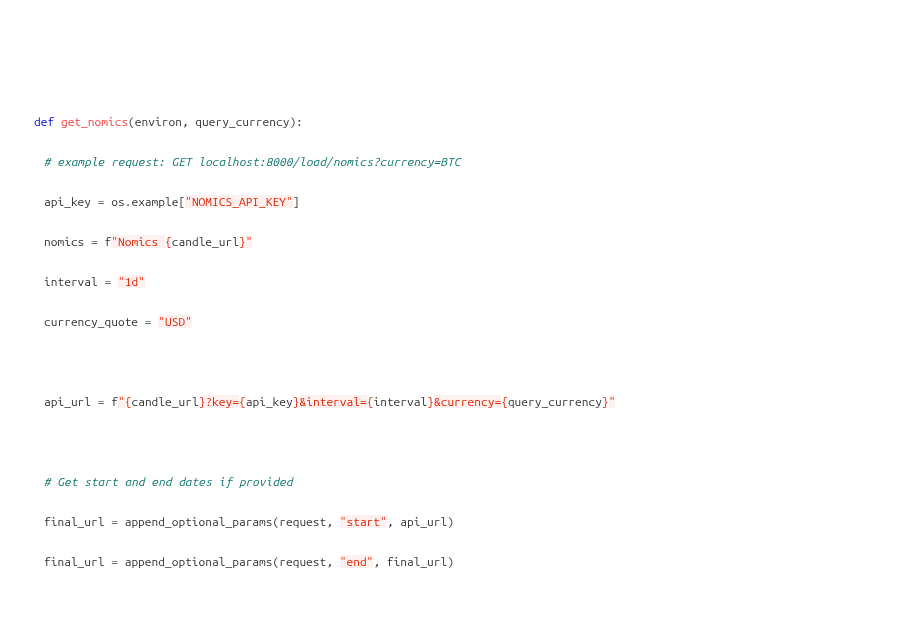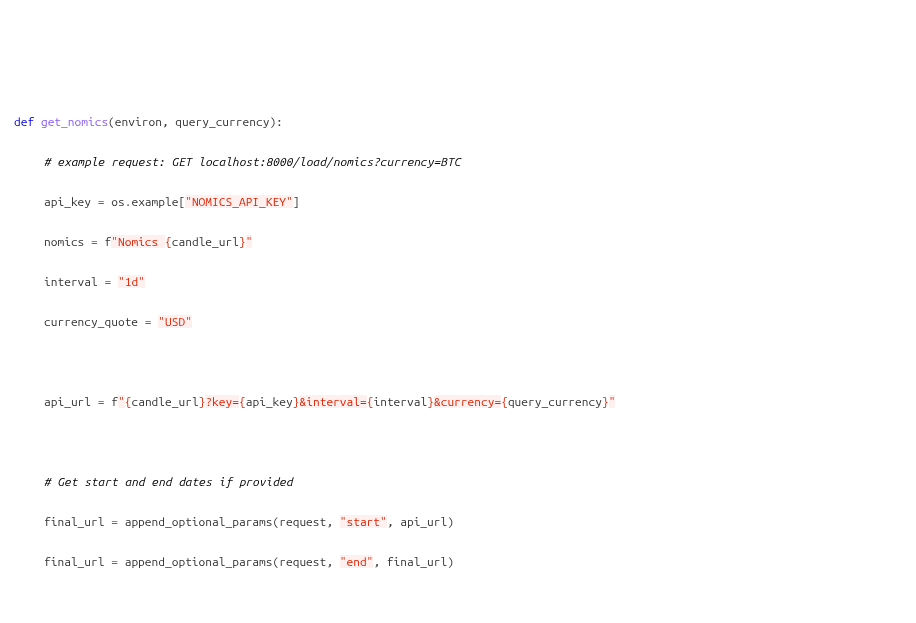--- a/index.html
+++ b/index.html
@@ -13,23 +13,23 @@
     font-size: 12px;
     line-height: 20px;
     padding: 12px 14px;
     white-space: pre;
     overflow-x: auto;
     color: #333;
   }
   .line {
     display: block;
   }
-  .kw { color: #0000dd; }          
-  .fn { color: #8b5cf6; }          
-  .cm { color: #000000; font-style: italic; } 
+  .kw { color: #0000dd; margin-left: 20px; }          
+  .fn { color: #ef4444; }          
+  .cm { color: #0f766e; font-style: italic; } 
   .id { color: #333333; }          
   .op { color: #666666; }          
   .str { color: #dd2200; }         
   .strb { background: #fff0f0; }        
   .indent0 { padding-left: 0; }
   .indent1 { padding-left: 30px; } 
 </style>
 </head>
 <body>
 

